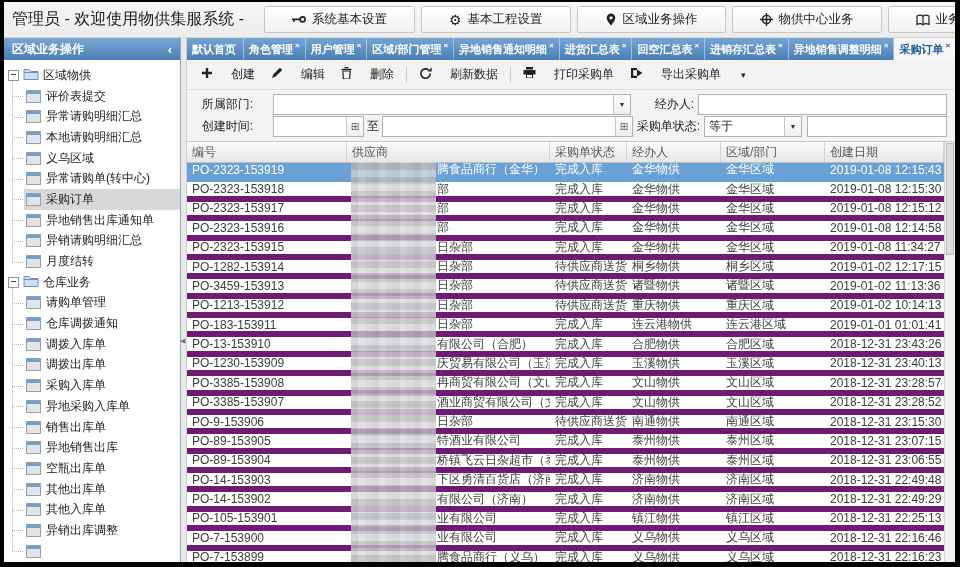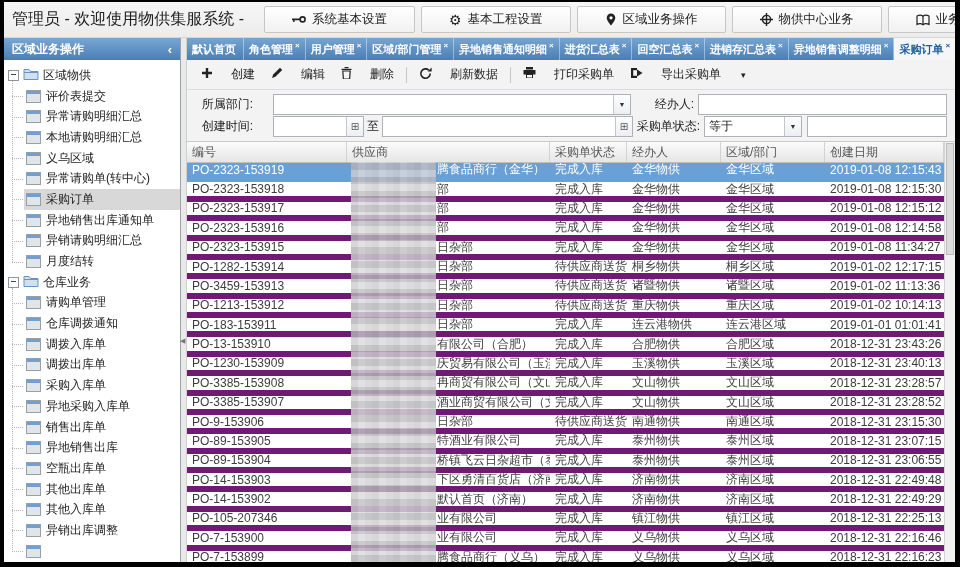--- a/index.html
+++ b/index.html
@@ -642,29 +642,29 @@
                 <div class="cell c0">PO-14-153903</div>
                 <div class="cell c1">下区勇清百货店（济南）</div>
                 <div class="cell c2">完成入库</div>
                 <div class="cell c3">济南物供</div>
                 <div class="cell c4">济南区域</div>
                 <div class="cell c5">2018-12-31 22:49:48</div>
               </div>
 
               <div class="row">
                 <div class="cell c0">PO-14-153902</div>
-                <div class="cell c1">默认首页（济南）</div>
+                <div class="cell c1">有限公司（济南）</div>
                 <div class="cell c2">完成入库</div>
                 <div class="cell c3">济南物供</div>
                 <div class="cell c4">济南区域</div>
                 <div class="cell c5">2018-12-31 22:49:29</div>
               </div>
 
               <div class="row">
-                <div class="cell c0">PO-105-207346</div>
+                <div class="cell c0">PO-105-153901</div>
                 <div class="cell c1">业有限公司</div>
                 <div class="cell c2">完成入库</div>
                 <div class="cell c3">镇江物供</div>
                 <div class="cell c4">镇江区域</div>
                 <div class="cell c5">2018-12-31 22:25:13</div>
               </div>
 
               <div class="row">
                 <div class="cell c0">PO-7-153900</div>
                 <div class="cell c1">业有限公司</div>

